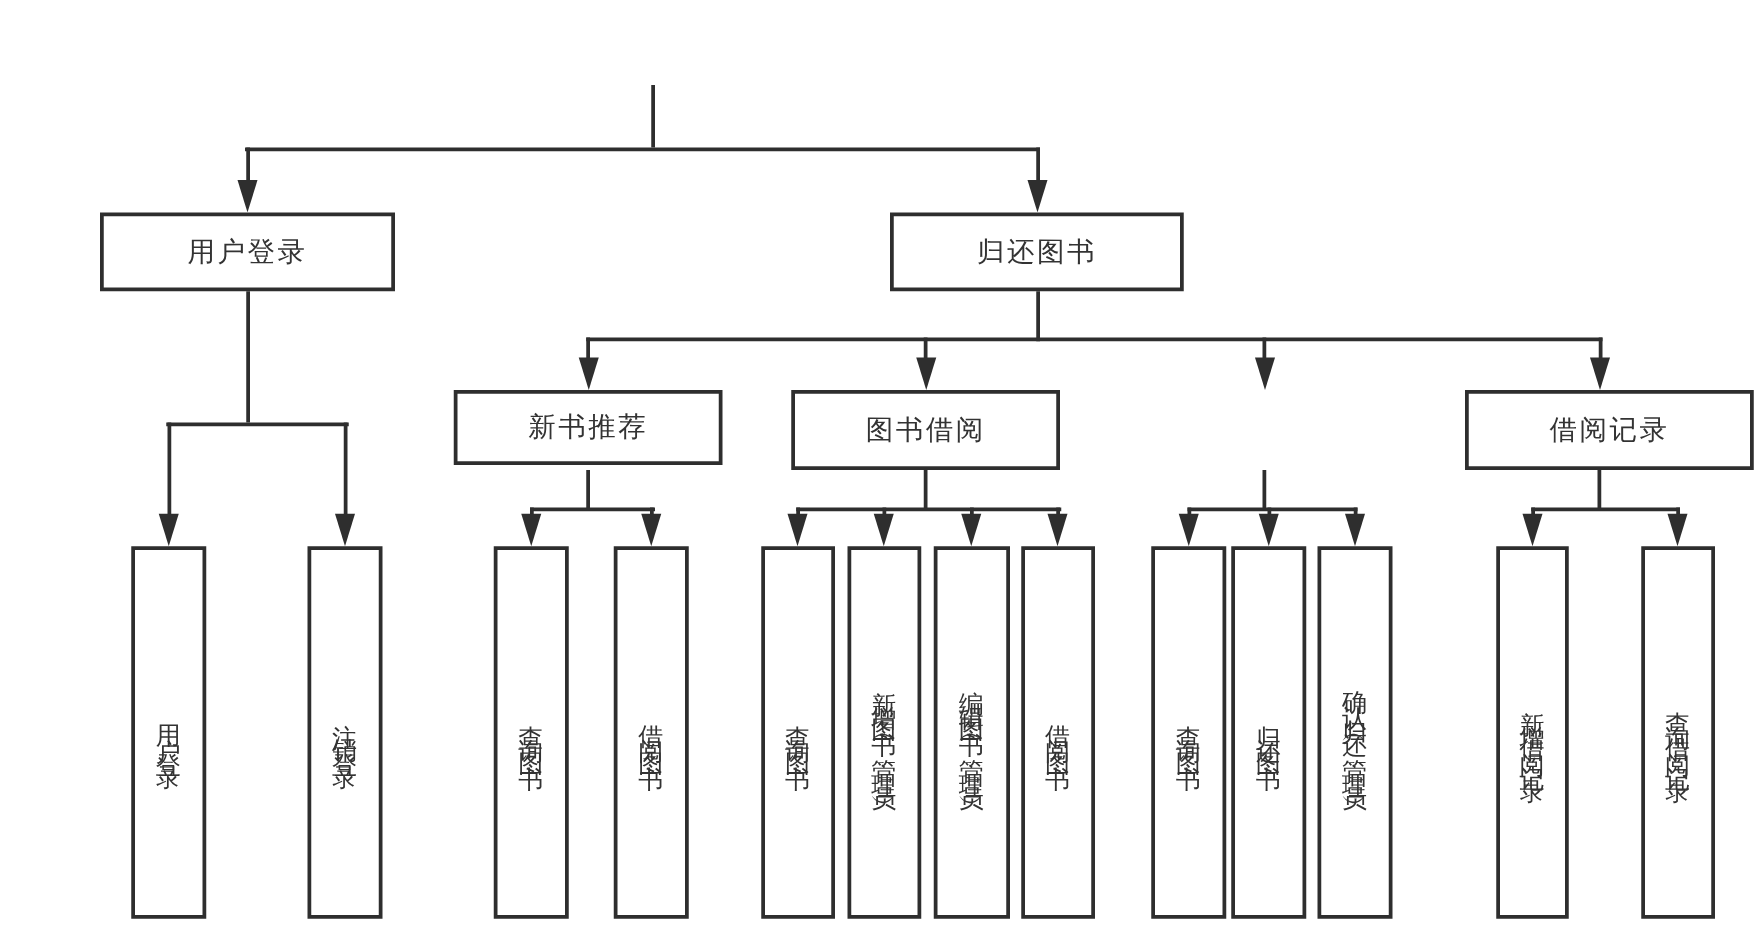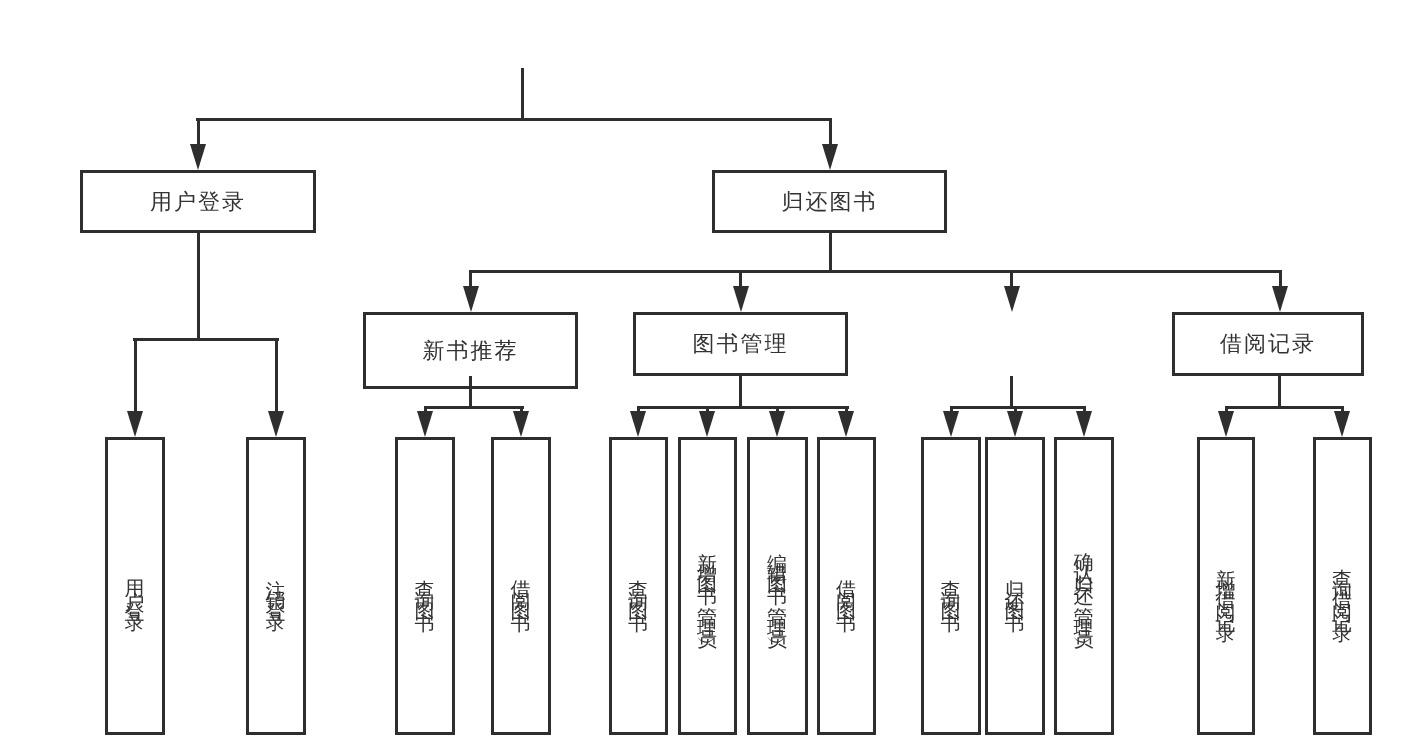--- a/index.html
+++ b/index.html
@@ -63,27 +63,27 @@
   <div class="hline" style="left:469px;top:270px;width:813px;"></div>
   <div class="vline" style="left:469px;top:270px;height:20px;"></div>
   <div class="arrow" style="left:463px;top:286px;"></div>
   <div class="vline" style="left:739px;top:270px;height:20px;"></div>
   <div class="arrow" style="left:733px;top:286px;"></div>
   <div class="vline" style="left:1010px;top:270px;height:20px;"></div>
   <div class="arrow" style="left:1004px;top:286px;"></div>
   <div class="vline" style="left:1279px;top:270px;height:20px;"></div>
   <div class="arrow" style="left:1272px;top:286px;"></div>
 
-  <div class="box hbox" style="left:363px;top:312px;width:215px;height:77px;">
+  <div class="box hbox" style="left:363px;top:312px;width:215px;height:60px;">
     <span>新书推荐</span>
   </div>
   <div class="box hbox" style="left:633px;top:312px;width:215px;height:64px;">
-    <span>图书管理</span>
+    <span>图书借阅</span>
   </div>
-  <div class="box hbox" style="left:1172px;top:312px;width:192px;height:64px;">
+  <div class="box hbox" style="left:1172px;top:312px;width:231px;height:64px;">
     <span>借阅记录</span>
   </div>
 
   <div class="vline" style="left:469px;top:376px;height:32px;"></div>
   <div class="hline" style="left:424px;top:406px;width:100px;"></div>
   <div class="vline" style="left:424px;top:406px;height:7px;"></div>
   <div class="arrow" style="left:417px;top:411px;"></div>
   <div class="vline" style="left:520px;top:406px;height:7px;"></div>
   <div class="arrow" style="left:513px;top:411px;"></div>
 

